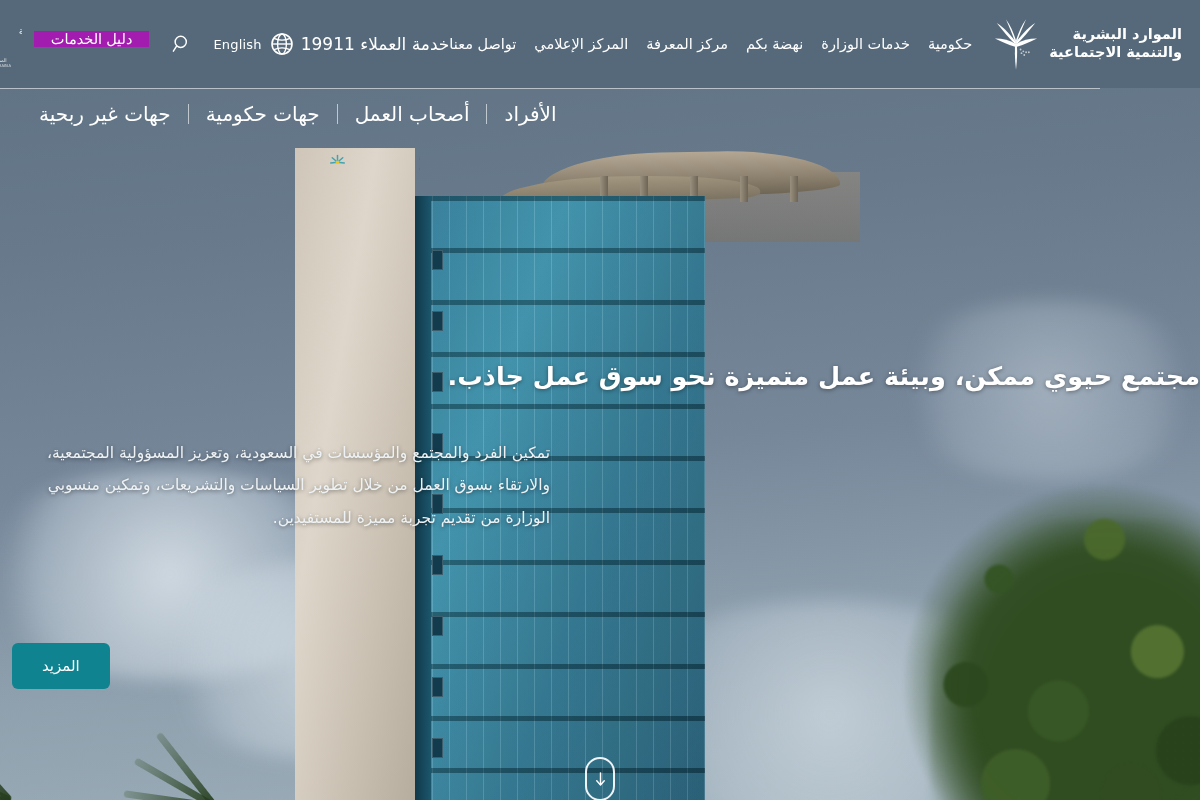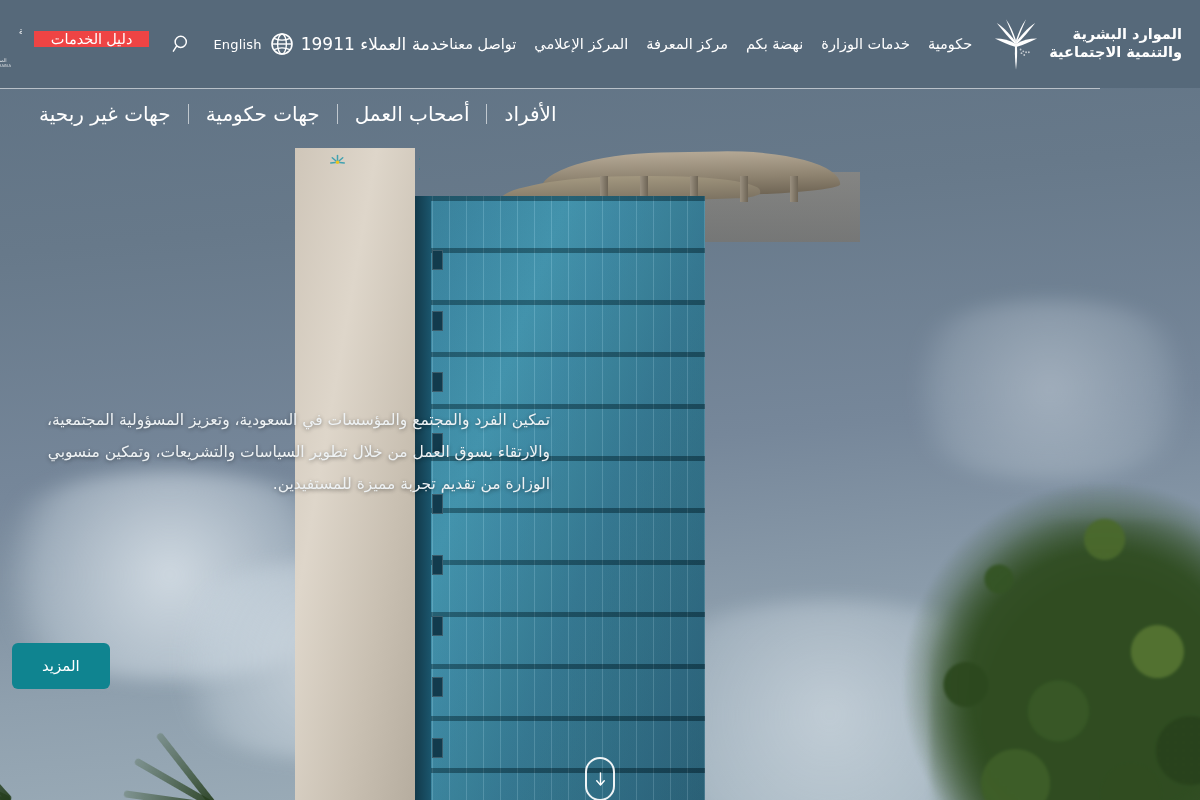--- a/index.html
+++ b/index.html
@@ -115,21 +115,21 @@
 
   .mainnav { display:flex; align-items:center; gap:18px; margin-right:22px; }
   .mainnav a {
     color:#fff; font-size:14.5px; text-decoration:none; white-space:nowrap; font-weight:400;
   }
   .hotline { color:#fff; font-size:17px; white-space:nowrap; margin-right:auto; padding-left:6px; }
   .lang { display:flex; align-items:center; gap:7px; color:#fff; margin-left:4px; }
   .lang-label { font-size:13px; letter-spacing:.2px; }
   .icon-btn { width:26px; height:26px; display:flex; align-items:center; justify-content:center; }
   .guide-btn {
-    background:#ef4444; color:#fff; font-size:14.5px; padding:0 17px;
+    background:#a21caf; color:#fff; font-size:14.5px; padding:0 17px;
     border:none; cursor:pointer; white-space:nowrap; margin:0 14px 10px 12px;
   }
   .v2030 { width:92px; height:56px; flex:none; padding-left:12px; }
 
   
   .hdr-rule {
     position:absolute; left:0; top:88px; width:1100px; height:1px;
     background:rgba(255,255,255,.55); z-index:20;
   }
 
@@ -339,20 +339,21 @@
       <a href="#">أصحاب العمل</a>
       <div class="sep"></div>
       <a href="#">جهات حكومية</a>
       <div class="sep"></div>
       <a href="#">جهات غير ربحية</a>
     </div>
     <div style="width:22px"></div>
   </div>
 
   <div class="hero-content">
+    <h1 class="hero-title">مجتمع حيوي ممكن، وبيئة عمل متميزة نحو سوق عمل جاذب.</h1>
     <p class="hero-desc">تمكين الفرد والمجتمع والمؤسسات في السعودية، وتعزيز المسؤولية المجتمعية، والارتقاء بسوق العمل من خلال تطوير السياسات والتشريعات، وتمكين منسوبي الوزارة من تقديم تجربة مميزة للمستفيدين.</p>
     <button class="more-btn">المزيد</button>
   </div>
 
   <div class="scroll-ind">
     <svg viewBox="0 0 18 22" width="15" height="19">
       <line x1="9" y1="3" x2="9" y2="17" stroke="#fff" stroke-width="1.7" stroke-linecap="round"></line>
       <path d="M4.5 12.5 L9 17.5 L13.5 12.5" fill="none" stroke="#fff" stroke-width="1.7" stroke-linecap="round" stroke-linejoin="round"></path>
     </svg>
   </div>

